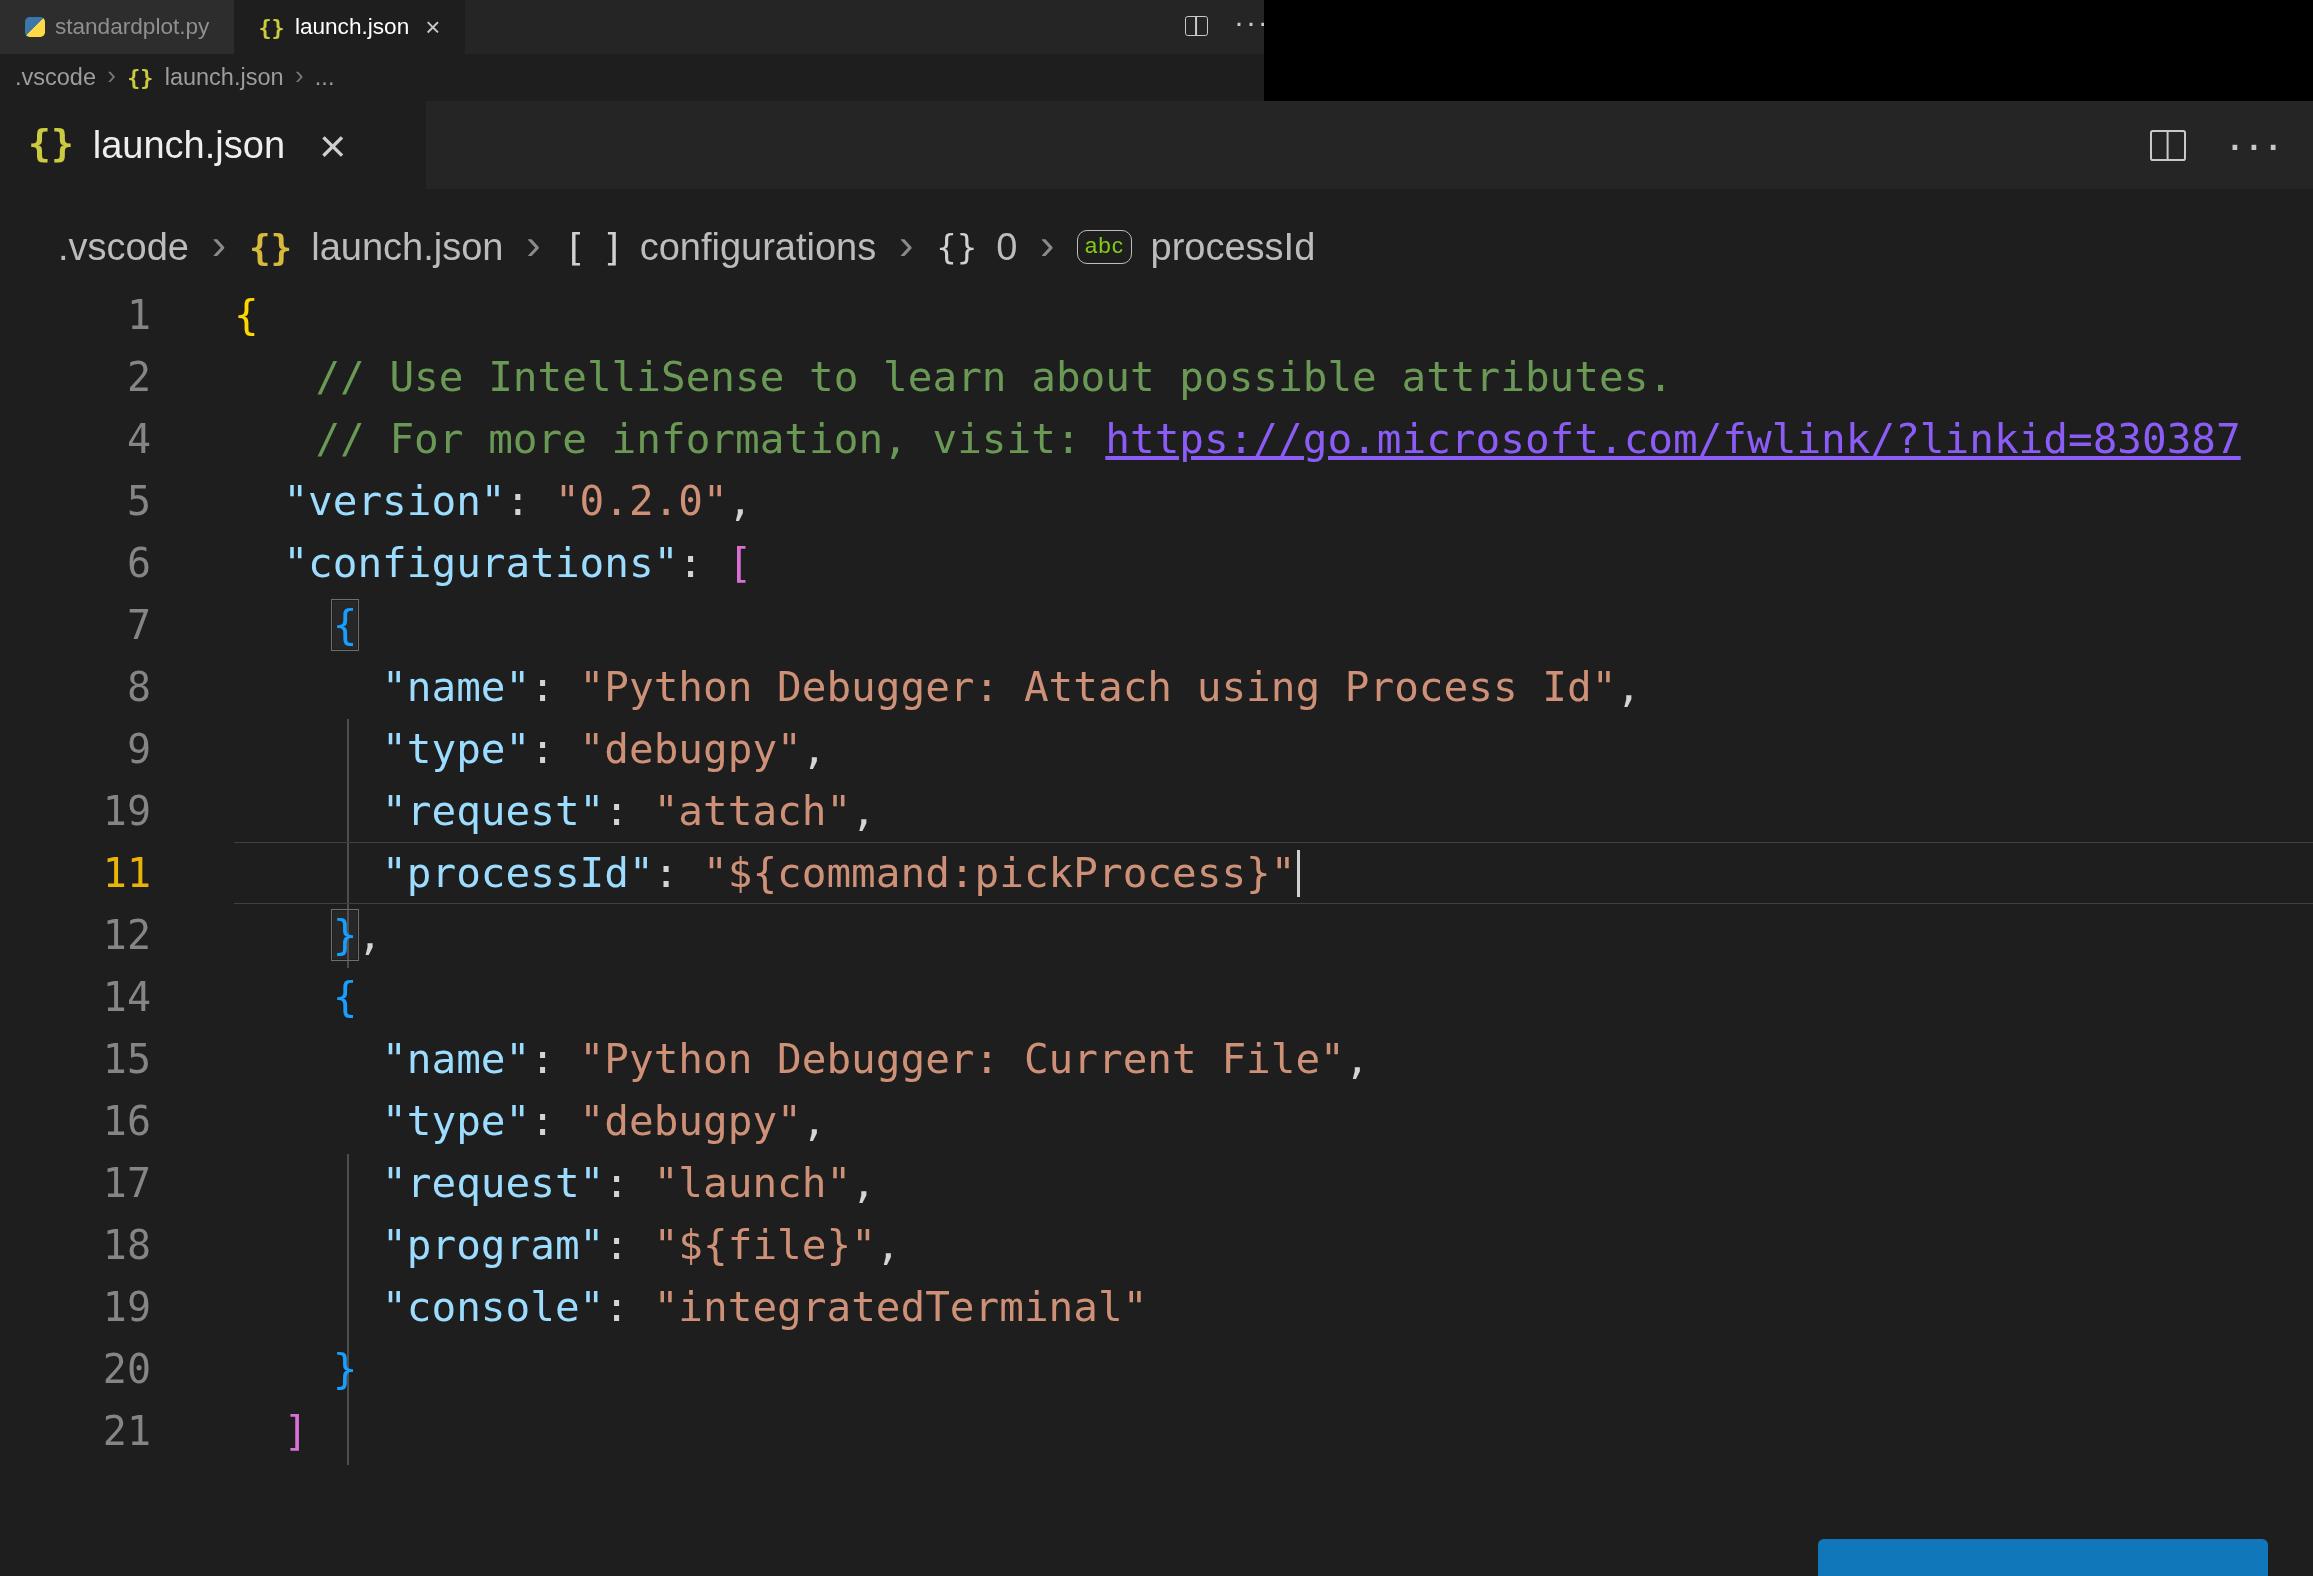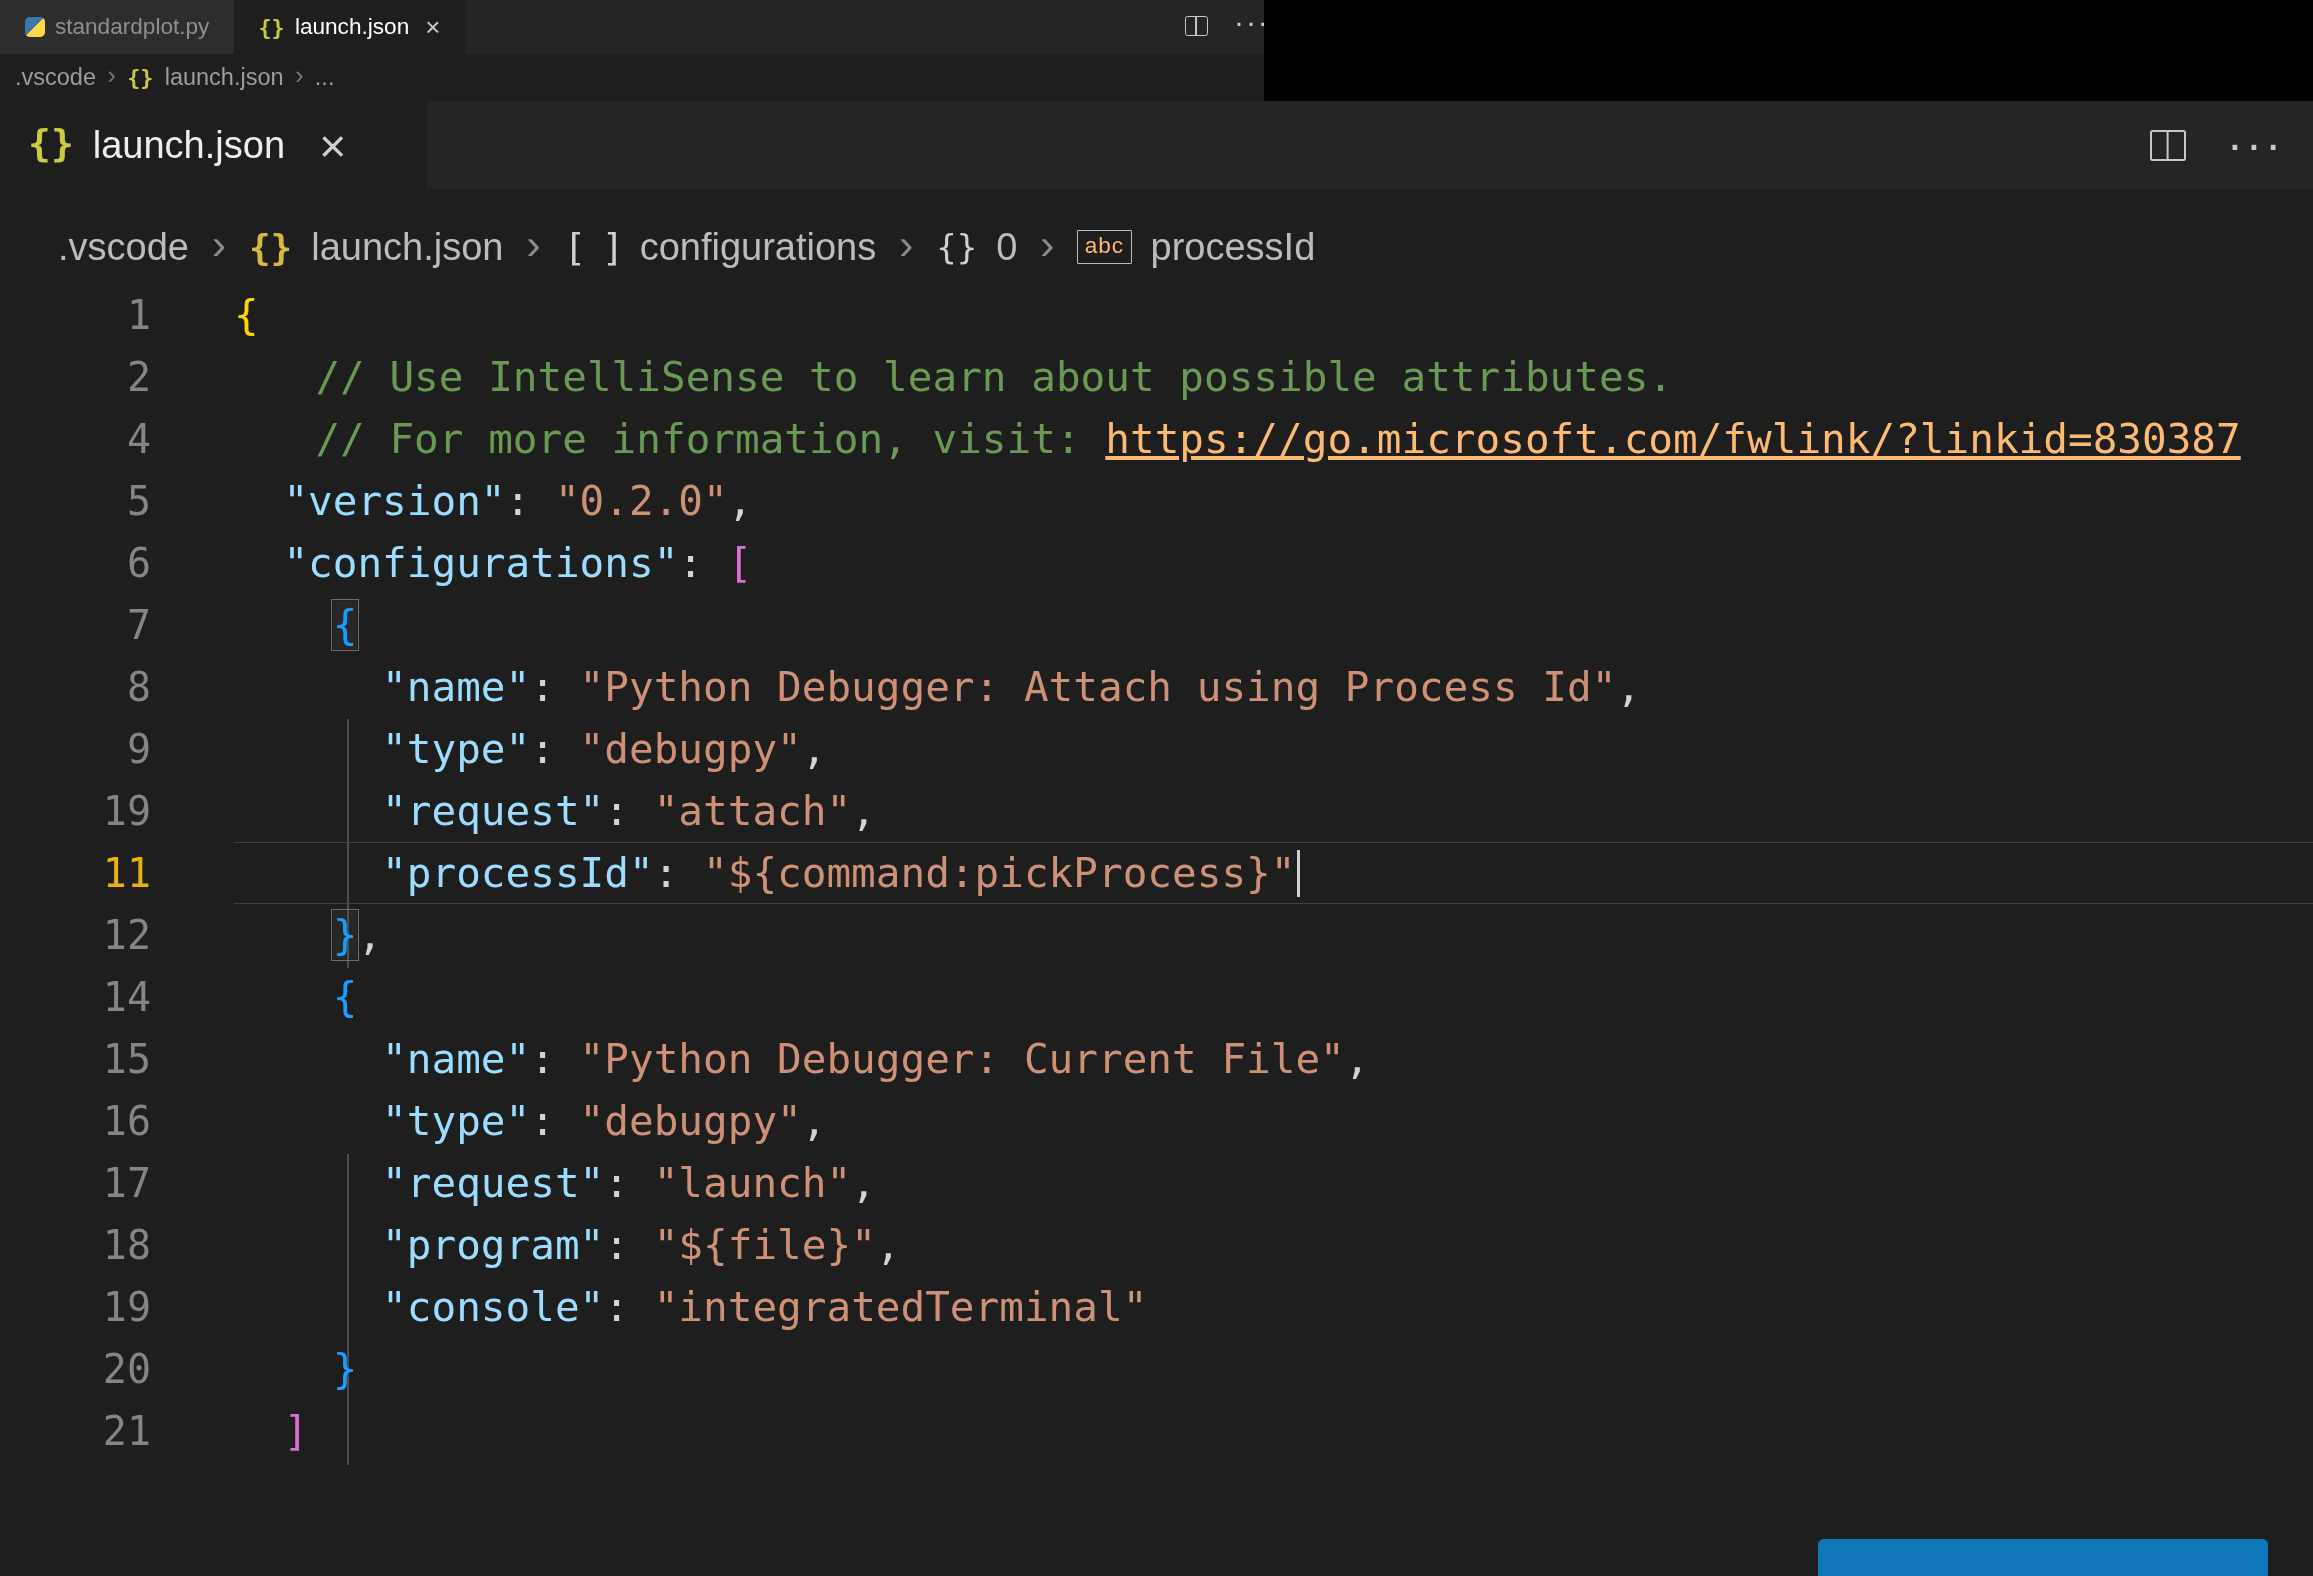--- a/index.html
+++ b/index.html
@@ -95,21 +95,21 @@
     font-family:"DejaVu Sans Mono", monospace;
   }
   .bc-array {
     color:#d0d0d0; font-family:"DejaVu Sans Mono", monospace; font-size:38px;
     letter-spacing:-3.8px;
   }
   .bc-obj {
     color:#d0d0d0; font-family:"DejaVu Sans Mono", monospace; font-size:34px;
   }
   .bc-abc {
-    border:1.9px solid #bdbdbd; border-radius:1px; color:#fdba74;
+    border:1.9px solid #bdbdbd; border-radius:10px; color:#84cc16;
     font-size:22.6px; padding:3.8px 6.6px 4.7px; letter-spacing:0.9px; line-height:1;
   }
 
   
   .code {
     position:absolute; left:0; top:284px; width:100%; height:1292px;
     background:#1e1e1e; overflow:hidden;
   }
   .line {
     position:relative; height:62px; line-height:62px; white-space:pre;
@@ -121,21 +121,21 @@
   }
   .lc { display:inline-block; margin-left:83px; vertical-align:top; }
   .line.current .ln { color:#eab308; }
   .line.current::after {
     content:""; position:absolute; left:234px; right:0; top:0; bottom:0;
     border-top:1.9px solid #404040; border-bottom:1.9px solid #404040;
     pointer-events:none;
   }
   .p  { color:#d4d4d4; }
   .cm { color:#6a9955;margin-left:32px; }
-  .lk { color:#fdba74; text-decoration:underline; }
+  .lk { color:#8b5cf6; text-decoration:underline; }
   .k  { color:#9cdcfe; }
   .s  { color:#ce9178; }
   .b1 { color:#ffd700; }
   .b2 { color:#da70d6; }
   .b3 { color:#179fff; }
   .match { outline:1.9px solid #6e6e6e; outline-offset:1.9px; background:rgba(110,110,110,0.12); }
   .cursor {
     display:inline-block; width:2.8px; height:47px; background:#d0d0d0;
     vertical-align:middle; margin-left:1.9px; position:relative; top:-2.8px;
   }

